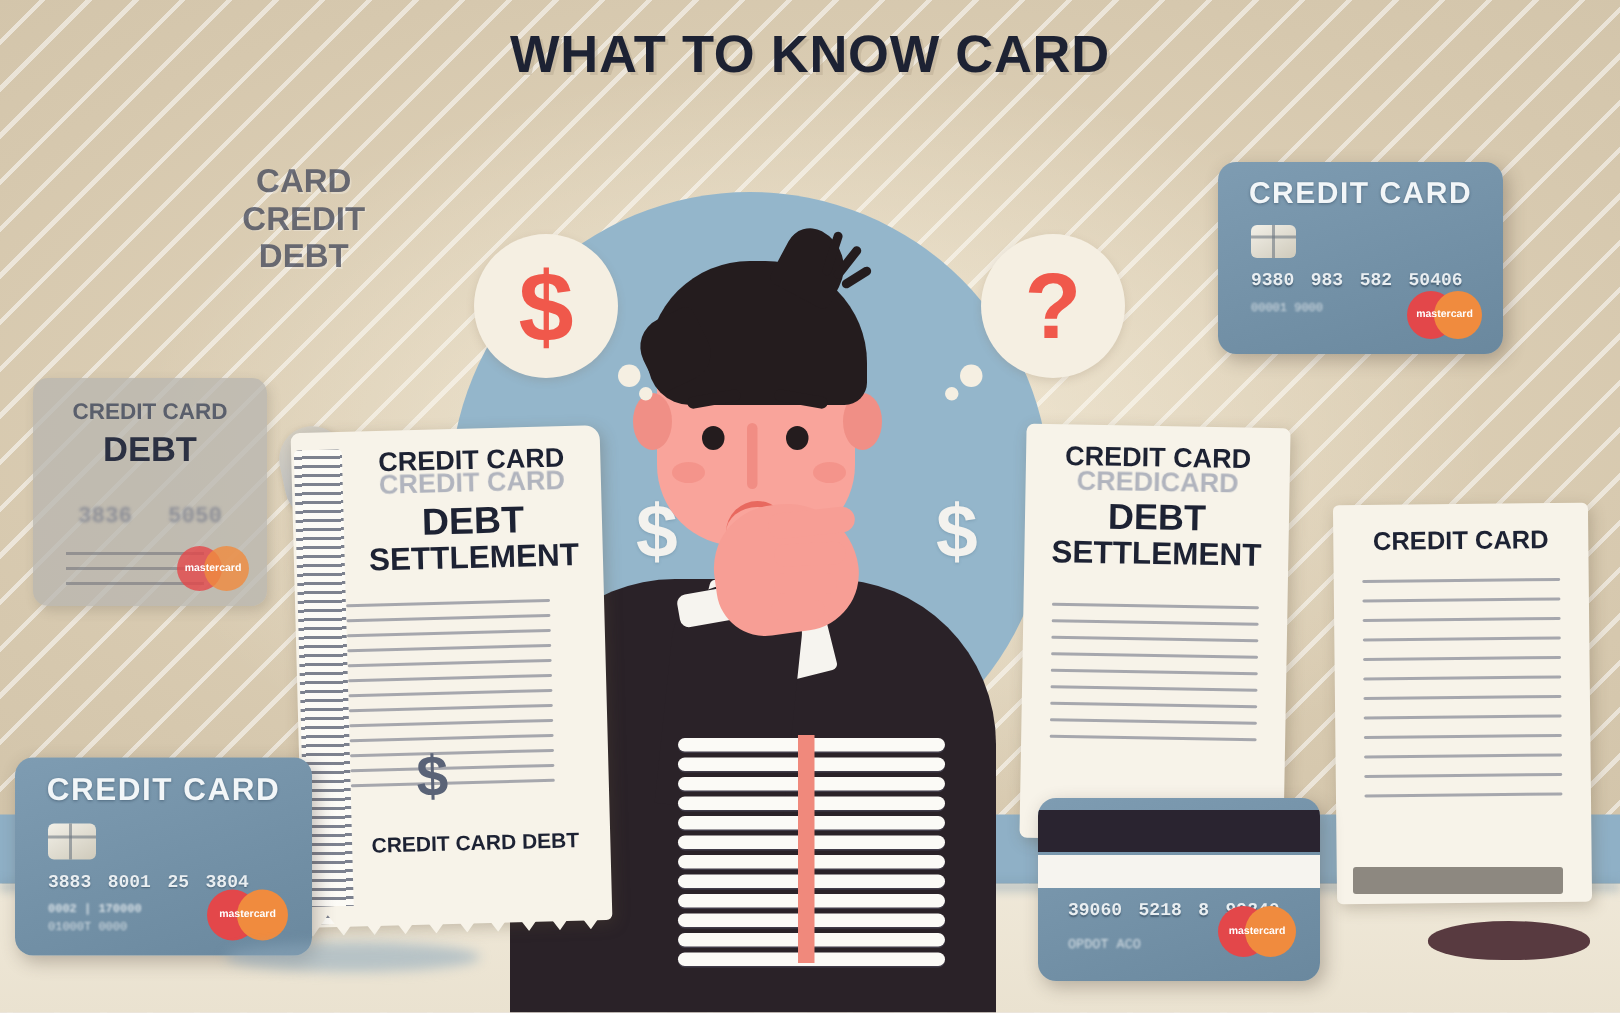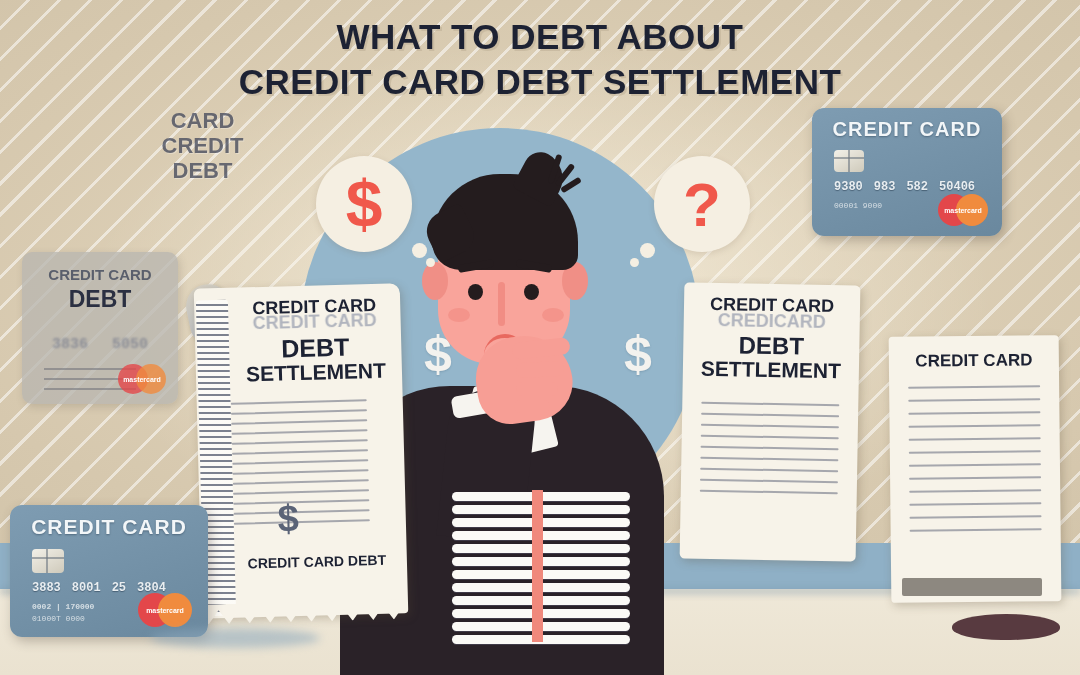--- a/index.html
+++ b/index.html
@@ -273,22 +273,21 @@
 <div id="scene">
 
   <div class="bg-base"></div>
   <div class="bg-stripes"></div>
   <div class="bg-soft"></div>
 
   <div class="desk"></div>
   <div class="desk-blue"></div>
 
   <div class="title">
-    <span class="l1">WHAT TO DEBT ABOUT</span>
-    <span class="l2">CREDIT CARD DEBT SETTLEMENT</span>
+    <span class="l1">WHAT TO KNOW CARD</span>
   </div>
 
   <div class="ghost-heading">
     <span>CARD</span>
     <span>CREDIT</span>
     <span>DEBT</span>
   </div>
 
   <div class="blue-circle"></div>
 
@@ -463,16 +462,32 @@
     <div class="sub" style="left:22px;top:96px;font-size:8px;font-weight:bold;">0002 | 170000</div>
     <div class="sub" style="left:22px;top:108px;font-size:8px;">01000T 0000</div>
     <div class="mc" style="left:128px;top:88px;width:54px;height:34px;">
       <i class="r" style="width:34px;height:34px;"></i>
       <i class="o" style="width:34px;height:34px;"></i>
       <b>mastercard</b>
     </div>
   </div>
   <div class="card-shadow"></div>
 
+  <div class="card" style="left:692px;top:532px;width:188px;height:122px;">
+    <div class="stripe-black" style="left:0;right:0;top:8px;height:28px;"></div>
+    <div class="stripe-white" style="left:0;right:0;top:38px;height:22px;"></div>
+    <div class="digits" style="left:20px;top:68px;font-size:12px;">
+      <span>39060</span>
+      <span>5218</span>
+      <span>8</span>
+      <span>99240</span>
+    </div>
+    <div class="sub" style="left:20px;top:92px;font-size:9px;">OPDOT ACO</div>
+    <div class="mc" style="left:120px;top:72px;width:52px;height:34px;">
+      <i class="r" style="width:34px;height:34px;"></i>
+      <i class="o" style="width:34px;height:34px;"></i>
+      <b>mastercard</b>
+    </div>
+  </div>
 
   <div class="shadow-blob"></div>
 
 </div>
 
 </body></html>

